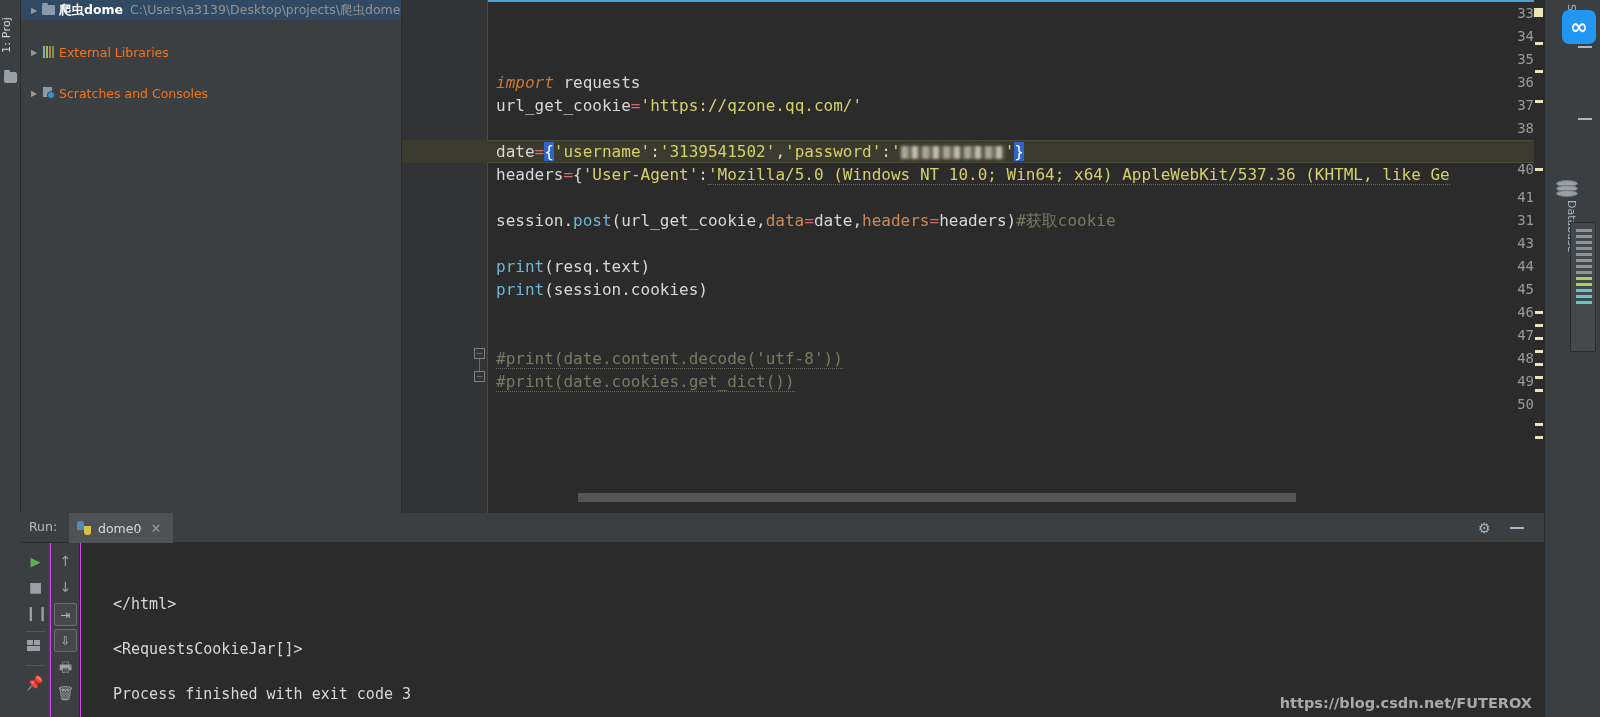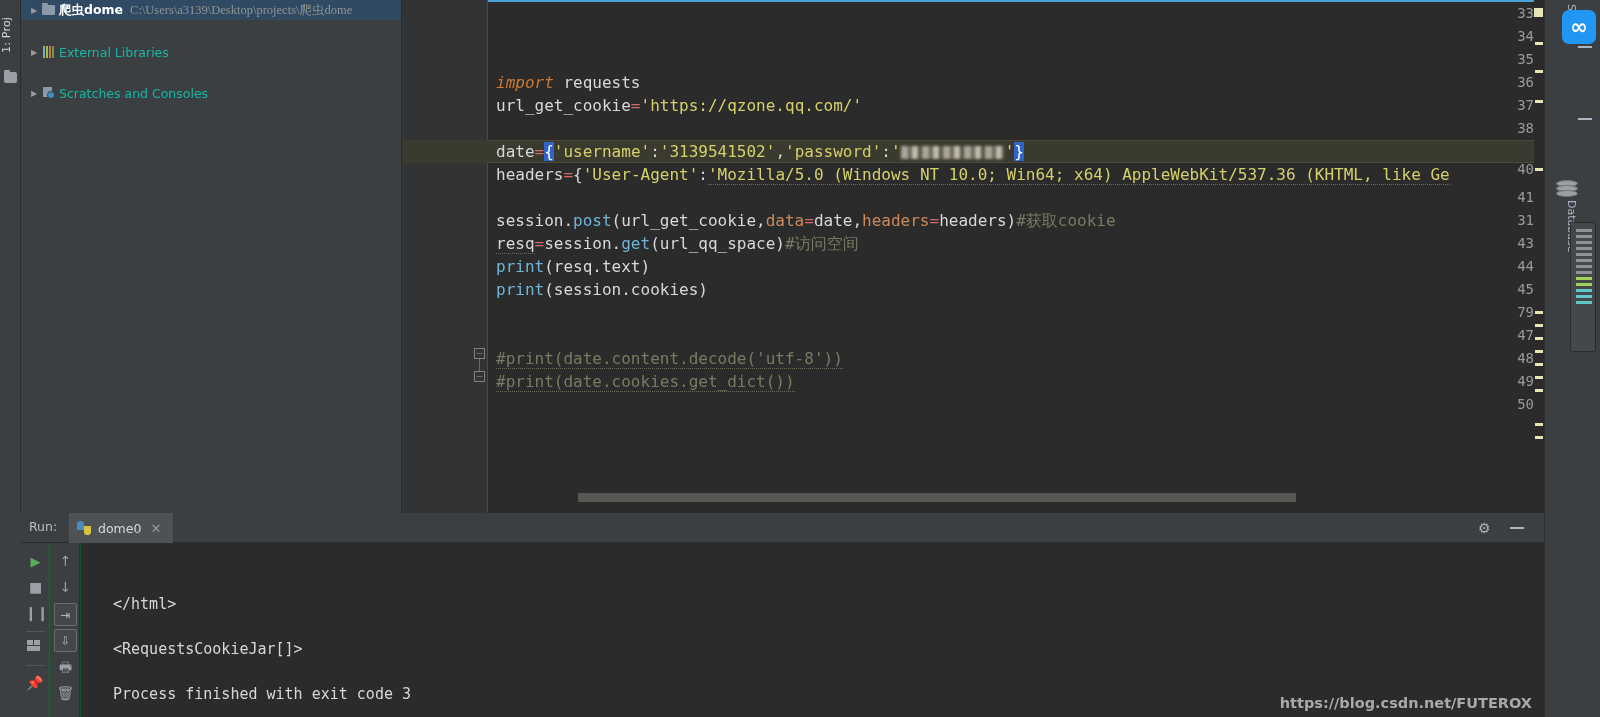--- a/index.html
+++ b/index.html
@@ -57,22 +57,22 @@
   .lib-glyph{ position:absolute; left:2px; top:1px; width:12px; height:12px; }
   .lib-glyph i{ position:absolute; top:0; width:2px; height:12px; }
   .lib-glyph i:nth-child(1){left:0; background:#6fb1c9;}
   .lib-glyph i:nth-child(2){left:3px; background:#b0b83f;}
   .lib-glyph i:nth-child(3){left:6px; background:#cc7832;}
   .lib-glyph i:nth-child(4){left:9px; background:#6a9955;}
   .scratch-glyph{ position:absolute; left:2px; top:1px; width:12px; height:12px;}
   .scratch-glyph .pg{position:absolute;left:0;top:0;width:9px;height:10px;background:#8a9aa8;}
   .scratch-glyph .cl{position:absolute;left:4px;top:4px;width:8px;height:8px;border-radius:50%;background:#3a92c9;border:1px solid #3c3f41;}
   .tree-name { font-weight: bold; color: #ffffff; margin-right: 7px; }
-  .tree-path { color: #939393; font-weight: normal; font-family: Liberation Serif, serif; }
-  .tree-label { color: #14b8a6; text-align: right; }
+  .tree-path { color: #939393; font-weight: normal; }
+  .tree-label { color: #f97316; text-align: right; }
 
   
   .editor {
     position: absolute; left: 402px; top: 0; right: 56px; height: 513px;
     background: #2b2b2b; overflow: hidden;
   }
   .ed-topline { position:absolute; left:0; top:0; height:2px; width:100%; background:#4a9fd4; }
   .gutter {
     position: absolute; left: 0; top: 0; width: 68px; height: 513px;
     background: #313335;
@@ -174,21 +174,21 @@
   .min-btn-top {
     position:absolute; right:8px; top:46px; width:14px; height:2px; background:#a9b7c6;
   }
   .min-btn-top2 {
     position:absolute; right:8px; top:118px; width:14px; height:2px; background:#a9b7c6;
   }
 
   
   .run-panel {
     position: absolute; left: 21px; top: 513px; right: 56px; bottom: 0;
-    background: #14532d;
+    background: #d946ef;
   }
   .run-header {
     position:absolute; left:0; top:0; right:0; height:30px;
     background:#3c3f41; border-bottom:1px solid #2b2b2b;
   }
   .run-label {
     position:absolute; left:8px; top:6px; font-size:12.5px; color:#bbbbbb;
   }
   .run-tab {
     position:absolute; left:48px; top:0; height:30px; padding:0 12px 0 8px;
@@ -309,21 +309,21 @@
     <div class="ln" style="top:71px">36</div>
     <div class="ln" style="top:94px">37</div>
     <div class="ln" style="top:117px">38</div>
     <div class="ln" style="top:140px">39</div>
     <div class="ln" style="top:158px">40</div>
     <div class="ln" style="top:186px">41</div>
     <div class="ln" style="top:209px">31</div>
     <div class="ln" style="top:232px">43</div>
     <div class="ln" style="top:255px">44</div>
     <div class="ln" style="top:278px">45</div>
-    <div class="ln" style="top:301px">79</div>
+    <div class="ln" style="top:301px">46</div>
     <div class="ln" style="top:324px">47</div>
     <div class="ln" style="top:347px">48</div>
     <div class="ln" style="top:370px">49</div>
     <div class="ln" style="top:393px">50</div>
 
     <div class="fold-mark" style="top:348px">−</div>
     <div class="fold-mark" style="top:371px">−</div>
     <div class="fold-line" style="top:359px;height:12px"></div>
 
     <div class="code-area">
@@ -334,21 +334,20 @@
       <div class="cl" style="top:94px"><span class="plain">url_get_cookie</span><span class="op">=</span><span class="str">'https://qzone.qq.com/'</span></div>
 
 
       <div class="cl" style="top:140px"><span class="plain">date</span><span class="op">=</span><span class="brace-sel">{</span><span class="str">'username'</span><span class="plain">:</span><span class="str">'3139541502'</span><span class="plain">,</span><span class="str">'password'</span><span class="plain">:</span><span class="str">'</span><span class="redact"></span><span class="str">'</span><span class="brace-sel">}</span></div>
 
       <div class="cl" style="top:163px"><span class="plain">headers</span><span class="op">=</span><span class="plain">{</span><span class="str">'User-Agent'</span><span class="plain">:</span><span class="str squig">'Mozilla/5.0 (Windows NT 10.0; Win64; x64) AppleWebKit/537.36 (KHTML, like Ge</span></div>
 
 
       <div class="cl" style="top:209px"><span class="plain">session.</span><span class="fn">post</span><span class="plain">(url_get_cookie,</span><span class="kwa">data</span><span class="op">=</span><span class="plain">date,</span><span class="kwa">headers</span><span class="op">=</span><span class="plain">headers)</span><span class="cmt">#获取cookie</span></div>
 
-      <div class="cl" style="top:232px"><span class="plain squig">resq</span><span class="op">=</span><span class="plain">session.</span><span class="fn">get</span><span class="plain">(url_qq_space)</span><span class="cmt">#访问空间</span></div>
 
       <div class="cl" style="top:255px"><span class="fn">print</span><span class="plain">(resq.text)</span></div>
 
       <div class="cl" style="top:278px"><span class="fn">print</span><span class="plain">(session.cookies)</span></div>
 
       <div class="cl" style="top:347px"><span class="cmt squig">#print(date.content.decode('utf-8'))</span></div>
 
       <div class="cl" style="top:370px"><span class="cmt squig">#print(date.cookies.get_dict())</span></div>
 
       <div class="ed-hstrack">

